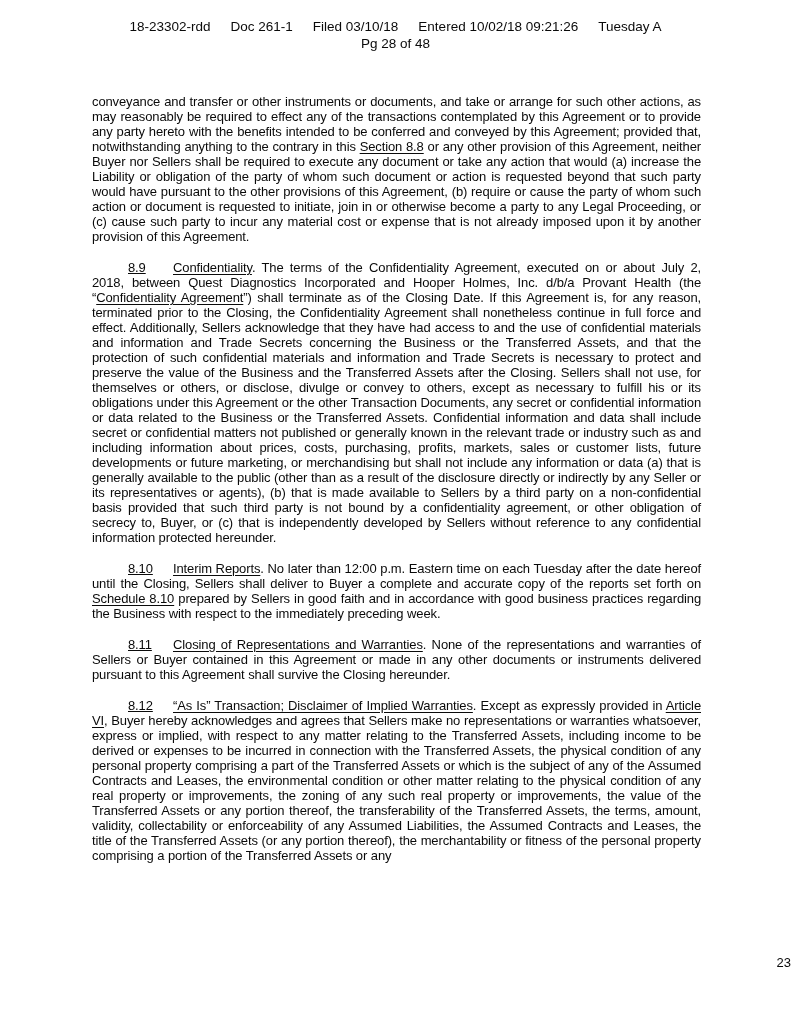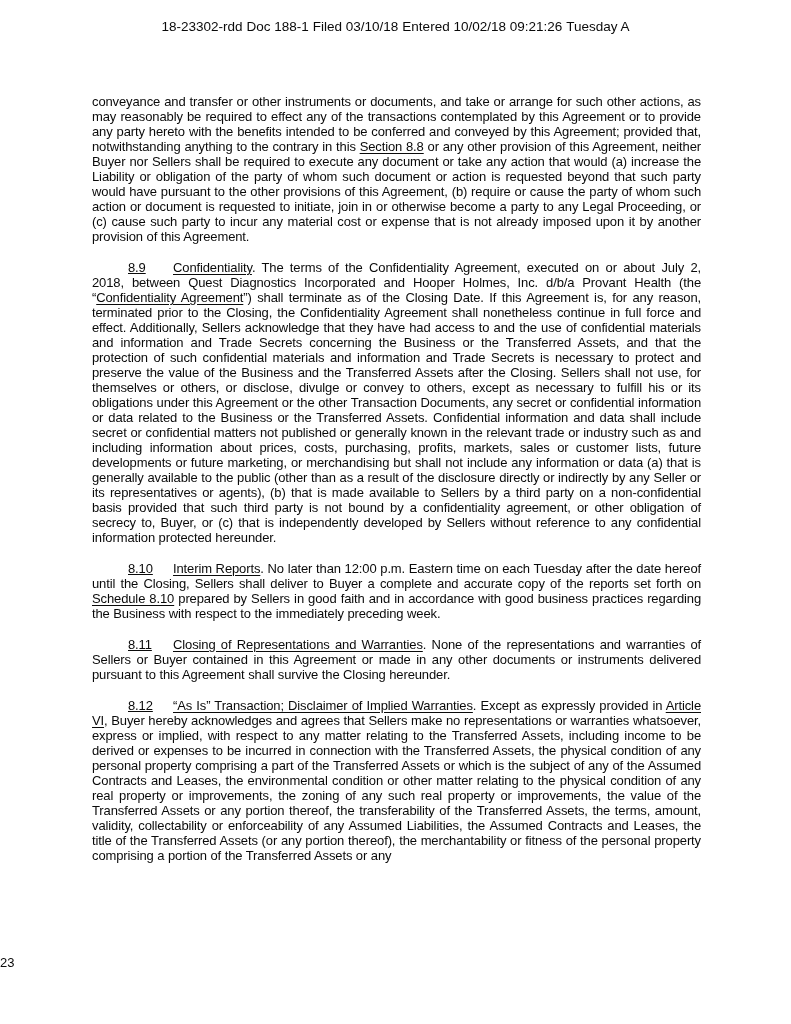--- a/index.html
+++ b/index.html
@@ -22,21 +22,21 @@
     left: 0;
     right: 0;
     text-align: center;
     font-size: 13.5px;
     line-height: 17px;
     white-space: nowrap;
   }
   .header-line1 {
     display: flex;
     justify-content: center;
-    gap: 4px;
+    gap: 20px;
   }
   .doc-body {
     position: absolute;
     left: 92px;
     top: 94px;
     width: 609px;
     text-align: justify;
     font-size: 13px;
     line-height: 15px;
     letter-spacing: -0.12px;
@@ -53,36 +53,37 @@
   }
   .u {
     text-decoration: underline;
     text-underline-offset: 2px;
   }
   .doc-footer {
     position: absolute;
     top: 955px;
     left: 0;
     right: 0;
-    text-align: left;
+    text-align: right;
     font-size: 13px;
   }
 </style>
 </head>
 <body>
 
 <div class="page">
   <div class="doc-header">
     <div class="header-line1" id="header-line1">
         <span>18-23302-rdd</span>
-        <span>Doc 188-1</span>
+        <span>Doc 261-1</span>
         <span>Filed 03/10/18</span>
         <span>Entered 10/02/18 09:21:26</span>
         <span>Tuesday A</span>
       </div>
+    <div class="header-line2">Pg 28 of 48</div>
   </div>
   <div class="doc-body" id="doc-body">
       <p class="para"><span>conveyance and transfer or other instruments or documents, and take or arrange for such other actions, as may reasonably be required to effect any of the transactions contemplated by this Agreement or to provide any party hereto with the benefits intended to be conferred and conveyed by this Agreement; provided that, notwithstanding anything to the contrary in this </span><span class="u">Section 8.8</span><span> or any other provision of this Agreement, neither Buyer nor Sellers shall be required to execute any document or take any action that would (a) increase the Liability or obligation of the party of whom such document or action is requested beyond that such party would have pursuant to the other provisions of this Agreement, (b) require or cause the party of whom such action or document is requested to initiate, join in or otherwise become a party to any Legal Proceeding, or (c) cause such party to incur any material cost or expense that is not already imposed upon it by another provision of this Agreement.</span></p>
       <p class="para"><span class="pnum">8.9</span><span class="u">Confidentiality</span><span>. The terms of the Confidentiality Agreement, executed on or about July 2, 2018, between Quest Diagnostics Incorporated and Hooper Holmes, Inc. d/b/a Provant Health (the “</span><span class="u">Confidentiality Agreement</span><span>”) shall terminate as of the Closing Date.  If this Agreement is, for any reason, terminated prior to the Closing, the Confidentiality Agreement shall nonetheless continue in full force and effect.  Additionally, Sellers acknowledge that they have had access to and the use of confidential materials and information and Trade Secrets concerning the Business or the Transferred Assets, and that the protection of such confidential materials and information and Trade Secrets is necessary to protect and preserve the value of the Business and the Transferred Assets after the Closing.  Sellers shall not use, for themselves or others, or disclose, divulge or convey to others, except as necessary to fulfill his or its obligations under this Agreement or the other Transaction Documents, any secret or confidential information or data related to the Business or the Transferred Assets. Confidential information and data shall include secret or confidential matters not published or generally known in the relevant trade or industry such as and including information about prices, costs, purchasing, profits, markets, sales or customer lists, future developments or future marketing, or merchandising but shall not include any information or data (a) that is generally available to the public (other than as a result of the disclosure directly or indirectly by any Seller or its representatives or agents), (b) that is made available to Sellers by a third party on a non-confidential basis provided that such third party is not bound by a confidentiality agreement, or other obligation of secrecy to, Buyer, or (c) that is independently developed by Sellers without reference to any confidential information protected hereunder.</span></p>
       <p class="para"><span class="pnum">8.10</span><span class="u">Interim Reports</span><span>. No later than 12:00 p.m. Eastern time on each Tuesday after the date hereof until the Closing, Sellers shall deliver to Buyer a complete and accurate copy of the reports set forth on </span><span class="u">Schedule 8.10</span><span> prepared by Sellers in good faith and in accordance with good business practices regarding the Business with respect to the immediately preceding week.</span></p>
       <p class="para"><span class="pnum">8.11</span><span class="u">Closing of Representations and Warranties</span><span>.  None of the representations and warranties of Sellers or Buyer contained in this Agreement or made in any other documents or instruments delivered pursuant to this Agreement shall survive the Closing hereunder.</span></p>
       <p class="para"><span class="pnum">8.12</span><span class="u">“As Is” Transaction; Disclaimer of Implied Warranties</span><span>.  Except as expressly provided in </span><span class="u">Article VI</span><span>, Buyer hereby acknowledges and agrees that Sellers make no representations or warranties whatsoever, express or implied, with respect to any matter relating to the Transferred Assets, including income to be derived or expenses to be incurred in connection with the Transferred Assets, the physical condition of any personal property comprising a part of the Transferred Assets or which is the subject of any of the Assumed Contracts and Leases, the environmental condition or other matter relating to the physical condition of any real property or improvements, the zoning of any such real property or improvements, the value of the Transferred Assets or any portion thereof, the transferability of the Transferred Assets, the terms, amount, validity, collectability or enforceability of any Assumed Liabilities, the Assumed Contracts and Leases, the title of the Transferred Assets (or any portion thereof), the merchantability or fitness of the personal property comprising a portion of the Transferred Assets or any</span></p>
     </div>
   <div class="doc-footer">23</div>
 </div>

